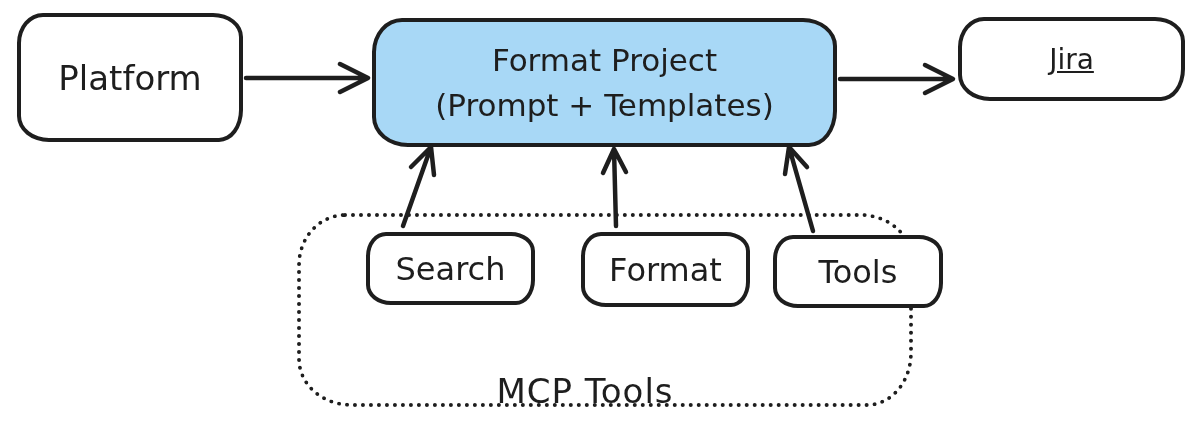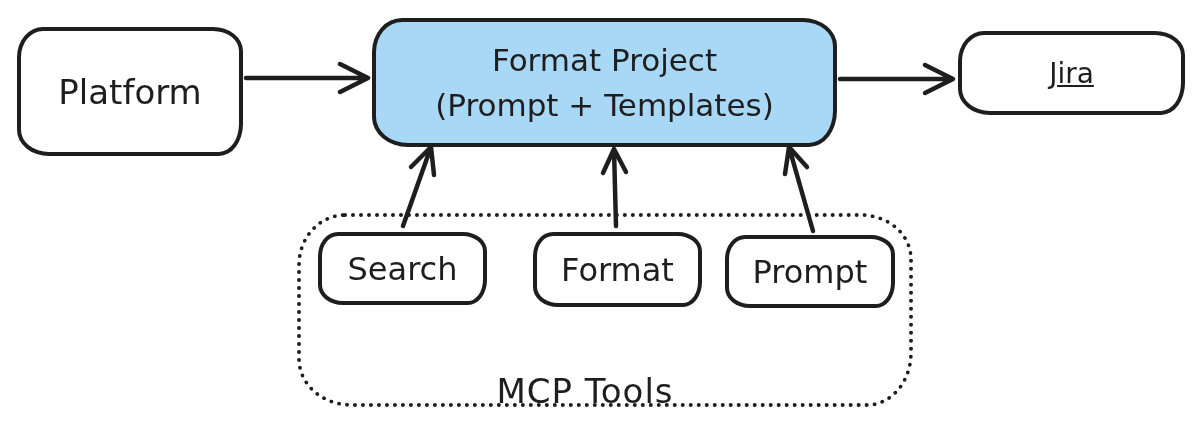--- a/index.html
+++ b/index.html
@@ -21,23 +21,23 @@
     box-sizing: border-box;
     border: 4px solid var(--stroke, #1e1e1e);
     background: #ffffff;
     display: flex;
     align-items: center;
     justify-content: center;
     text-align: center;
     color: var(--stroke, #1e1e1e);
   }
   
-  .r1 { border-radius: 26px 30px 24px 32px / 30px 24px 32px 26px; margin-top: 14px; }
+  .r1 { border-radius: 26px 30px 24px 32px / 30px 24px 32px 26px; }
   .r2 { border-radius: 30px 34px 28px 36px / 34px 28px 36px 30px; }
-  .r3 { border-radius: 20px 24px 19px 25px / 24px 19px 25px 20px; }
+  .r3 { border-radius: 20px 24px 19px 25px / 24px 19px 25px 20px; margin-left: 48px; }
 
   .node-platform { left: 17px;  top: 13px;  width: 226px; height: 129px; font-size: 34px; }
   .node-claude   { left: 372px; top: 18px;  width: 465px; height: 129px; font-size: 31px;
                    background: var(--fill, #a8d8f6); line-height: 1.42; }
   .node-jira     { left: 958px; top: 17px;  width: 227px; height: 84px; font-size: 28px; text-decoration: underline; }
 
   .group-box {
     position: absolute;
     box-sizing: border-box;
     left: 297px; top: 213px; width: 616px; height: 194px;
@@ -97,21 +97,21 @@
 
   <div class="node r3 node-search">
     <span>Search</span>
   </div>
 
   <div class="node r3 node-format">
     <span>Format</span>
   </div>
 
   <div class="node r3 node-create">
-    <span>Prompt</span>
+    <span>Tools</span>
   </div>
 
   <div class="group-label">MCP Tools</div>
 
   <svg class="arrows" viewBox="0 0 1200 427">
 
     <path d="M246 78 L366 78 M340 64 L368 78 L340 92"></path>
 
     <path d="M840 79 L950 79 M925 65 L953 79 L925 93"></path>
 

